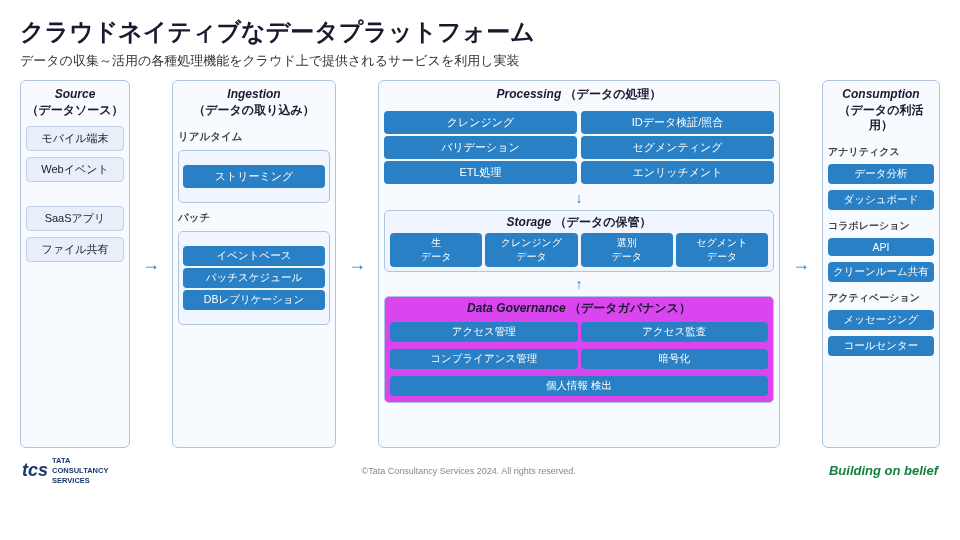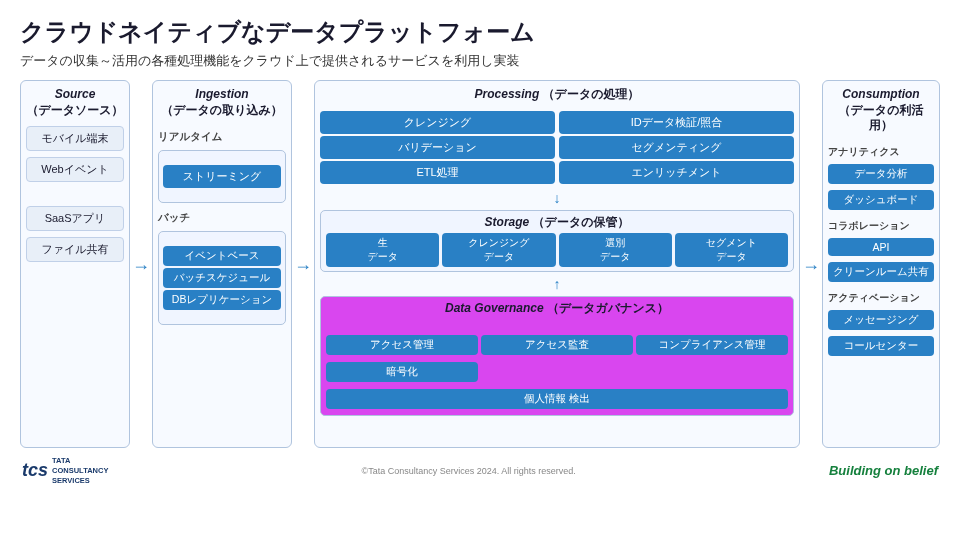--- a/index.html
+++ b/index.html
@@ -18,35 +18,35 @@
       margin-bottom: 4px;
     }
     .subtitle {
       font-size: 13px;
       color: #333;
       margin-bottom: 10px;
     }
     .diagram {
       display: flex;
       flex-direction: row;
-      gap: 4px;
+      gap: 14px;
       align-items: stretch;
       height: 368px;
       border-radius: 31px;
     }
     .column {
       display: flex;
       flex-direction: column;
       border: 1.5px solid #b0c4de;
       border-radius: 6px;
       padding: 6px 5px;
       background: #f7faff;
     }
     .col-source { width: 110px; }
-    .col-ingestion { width: 140px; }
+    .col-ingestion { width: 164px; }
     .col-processing { flex: 1; }
     .col-consumption { width: 118px; }
 
     .col-header {
       font-size: 12px;
       font-weight: 700;
       color: #1a1a2e;
       text-align: center;
       margin-bottom: 6px;
       line-height: 1.3;
@@ -146,23 +146,23 @@
     }
 
     .gov-section {
       border: 1.5px solid #b0c4de;
       border-radius: 5px;
       padding: 4px 5px;
       background: #d946ef;
     }
     .gov-grid {
       display: grid;
-      grid-template-columns: 1fr 1fr 1fr;
+      grid-template-columns: 1fr 1fr;
       gap: 3px;
-      margin-top: 16px;
+      margin-top: 3px;
     }
     .gov-full {
       grid-column: 1 / -1;
     }
 
     
     .cons-inner {
       display: flex;
       flex-direction: column;
       gap: 2px;

